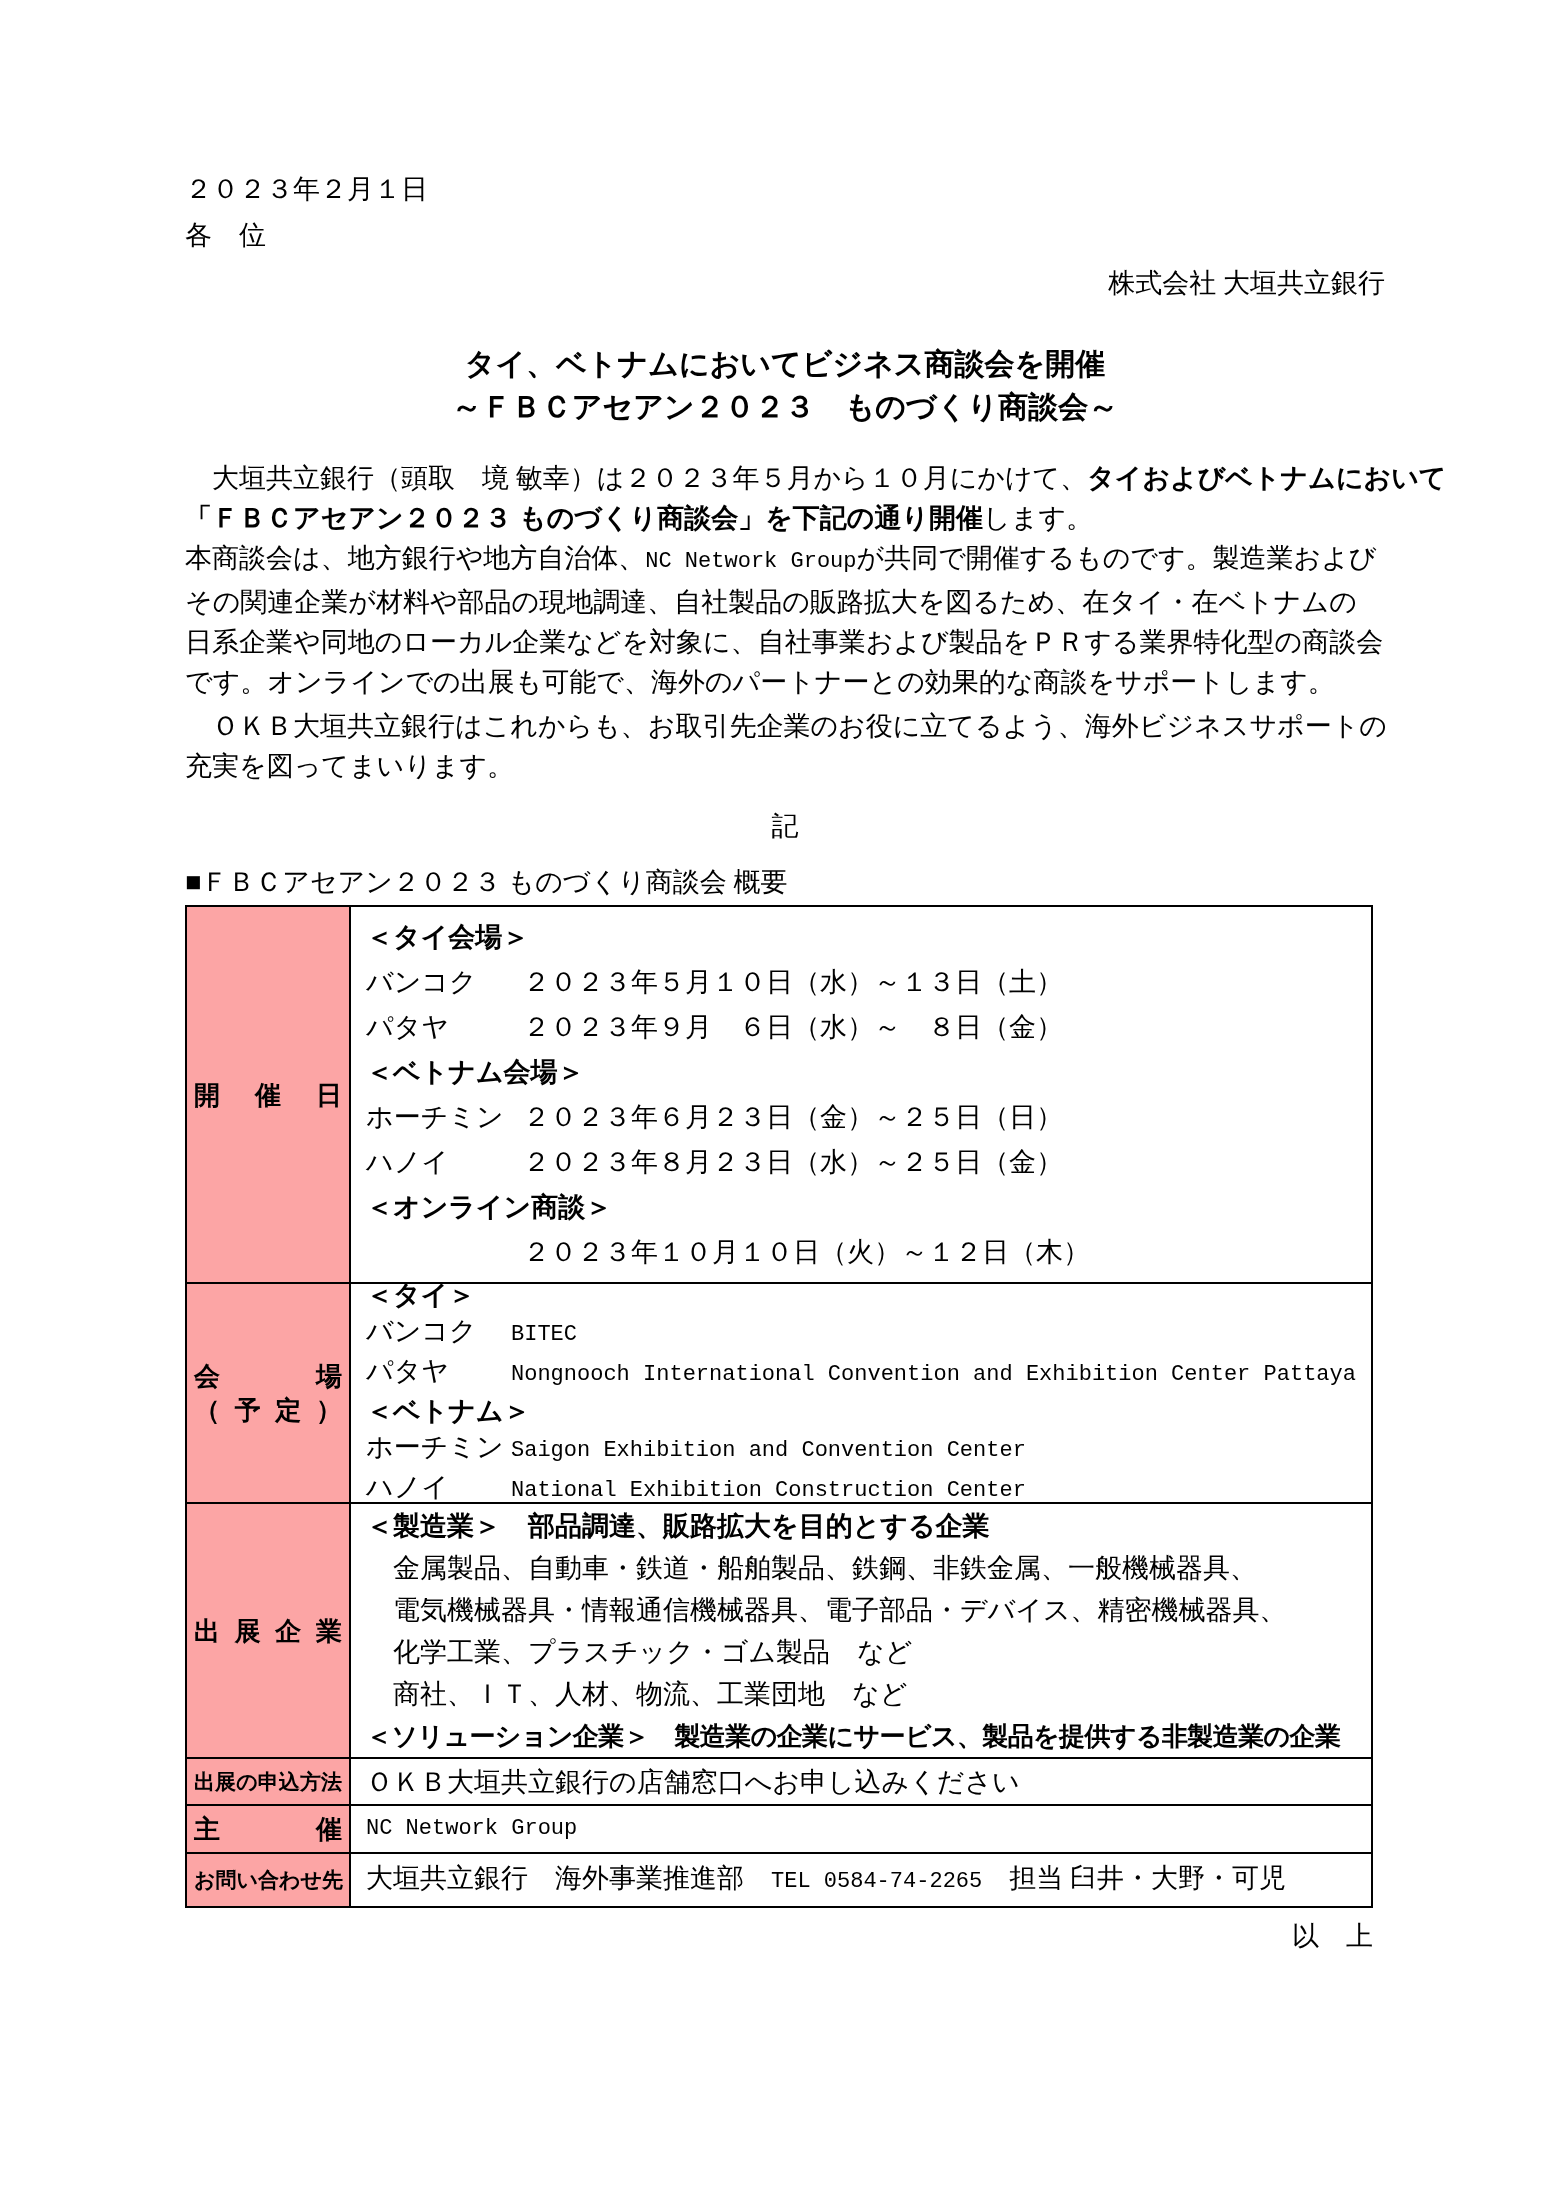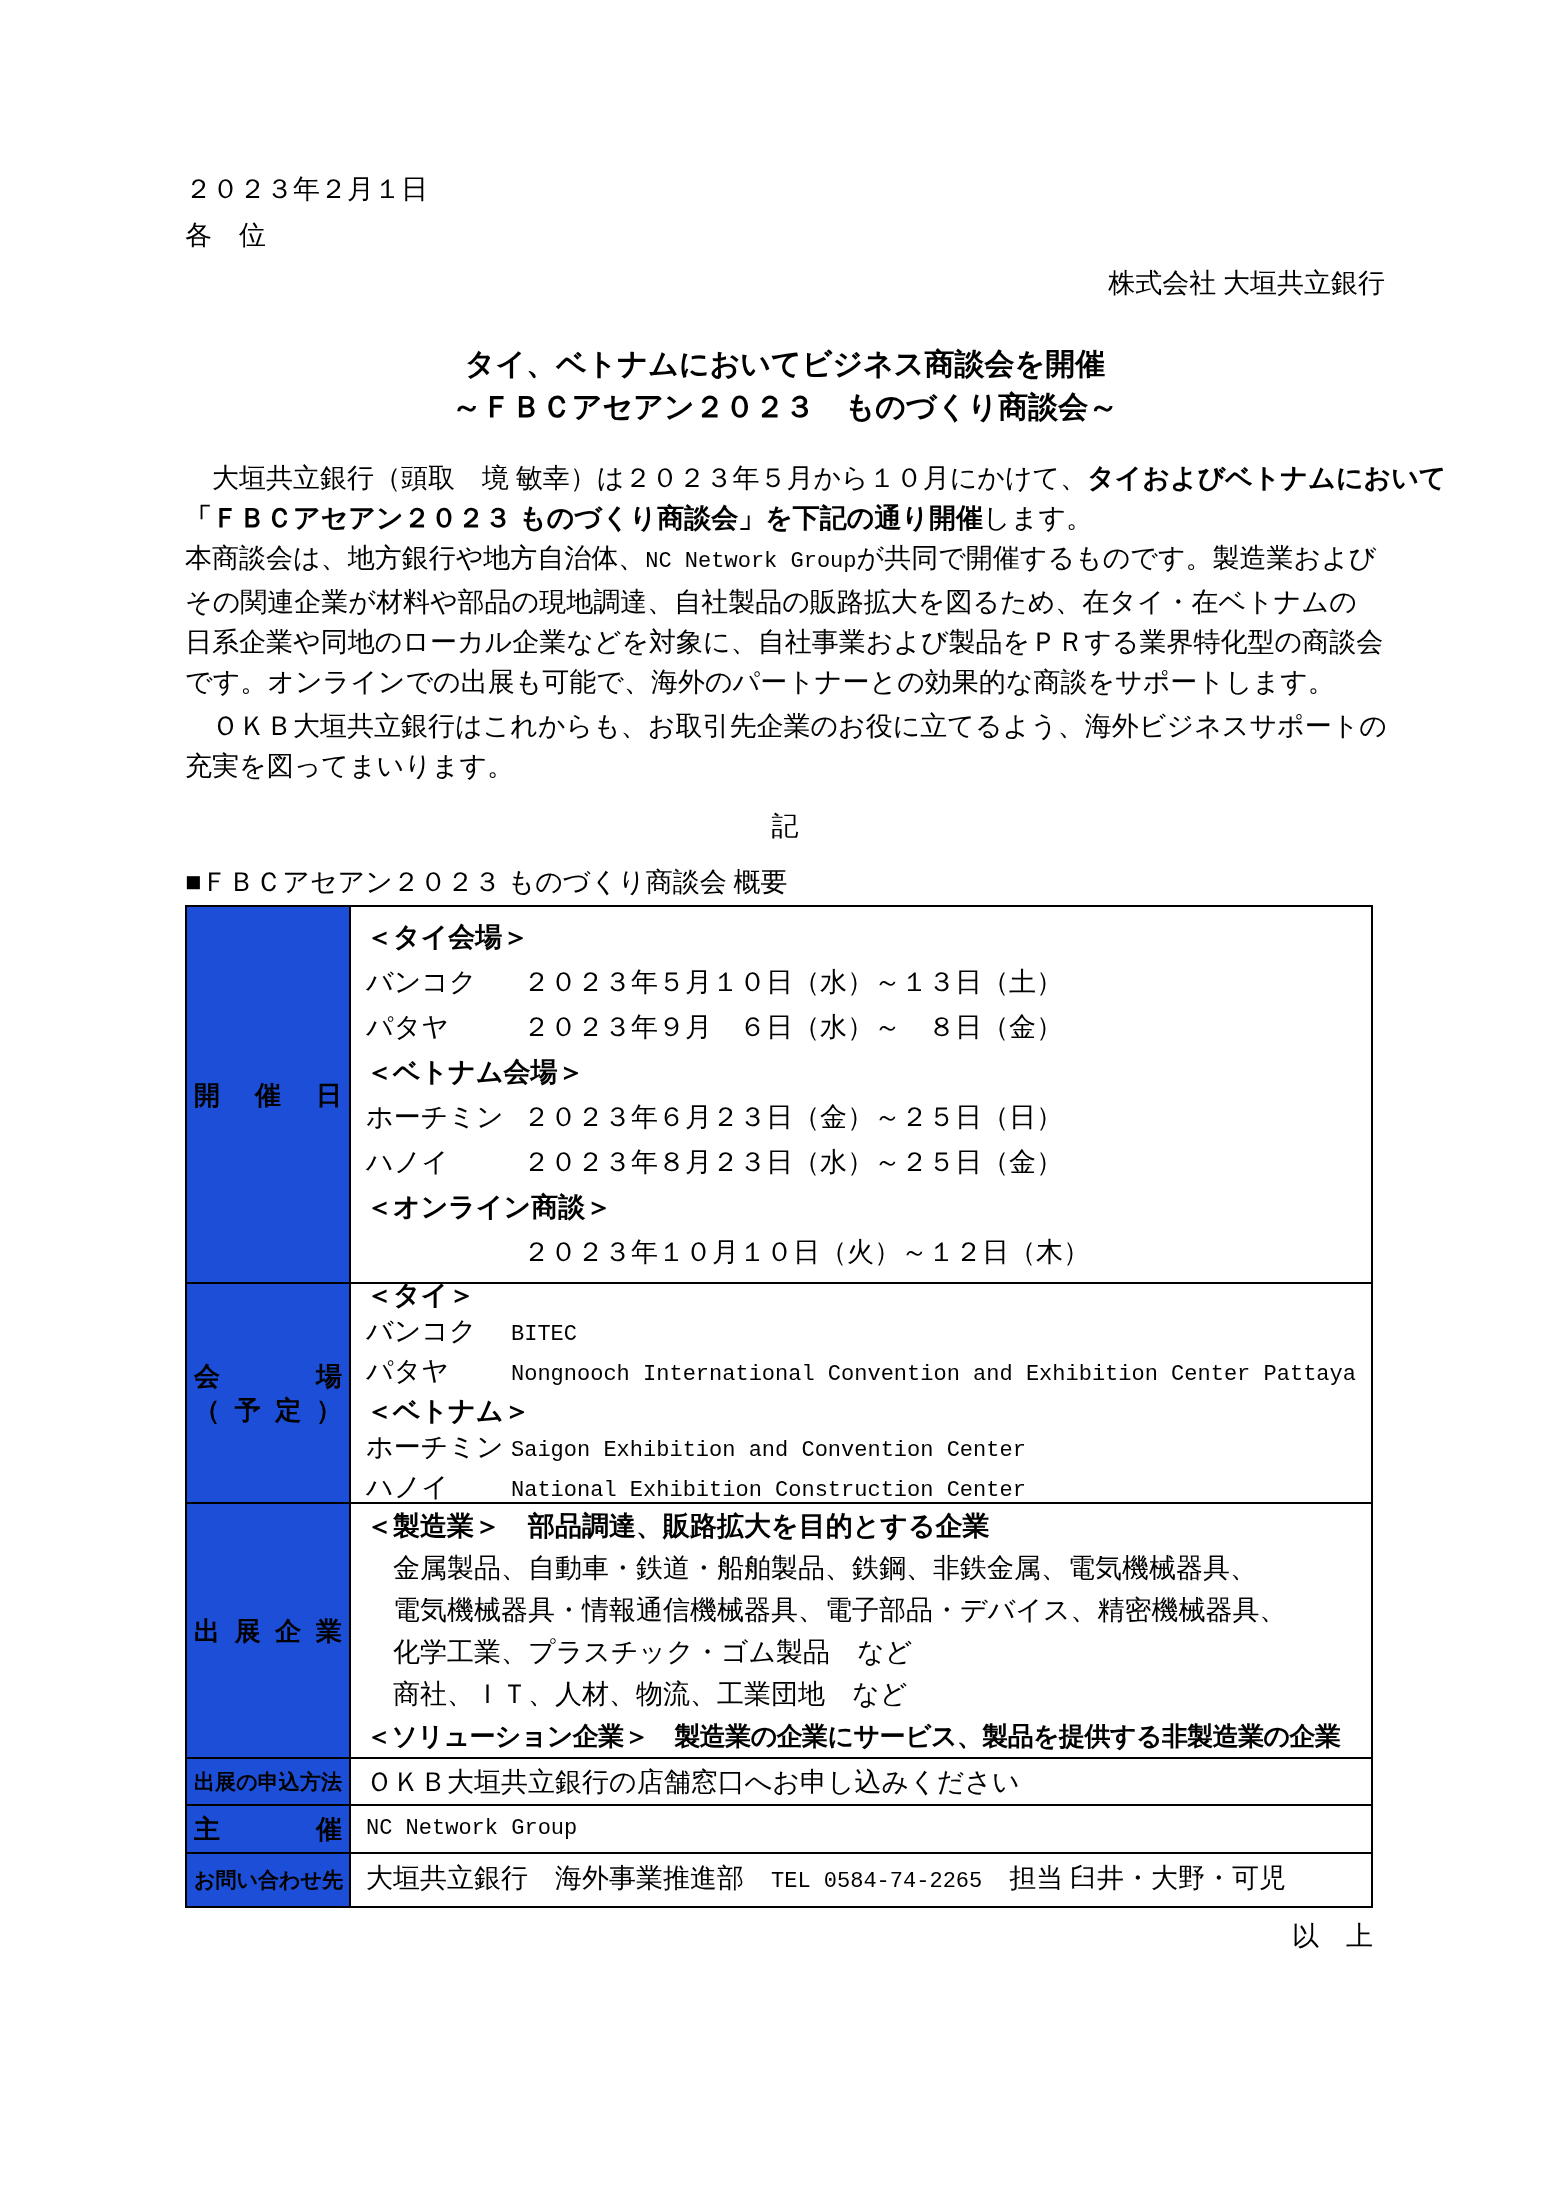--- a/index.html
+++ b/index.html
@@ -31,21 +31,21 @@
   .mono { font-family: "Liberation Mono", "DejaVu Sans Mono", monospace; font-size: 22px; }
 
   .ki { width: 1200px; text-align: center; margin-top: 20px; font-size: 27px; line-height: 40px; }
 
   .table-heading { margin-top: 16px; font-size: 27px; line-height: 40px; }
 
   .tbl { width: 1188px; border: 2px solid #000; margin-top: 3px; }
   .trow { display: flex; border-bottom: 2px solid #000; }
   .trow:last-child { border-bottom: none; }
   .tlabel {
-    width: 164px; min-width: 164px; background: #1d4ed8;
+    width: 164px; min-width: 164px; background: #fca5a5;
     border-right: 2px solid #000; display: flex; align-items: center;
   }
   .jwrap { width: 100%; }
   .jlabel {
     width: 100%; padding: 0 7px;
     font-family: "Liberation Sans", "DejaVu Sans", sans-serif; font-weight: 700;
     font-size: 26px; line-height: 34px;
     text-align: justify; text-align-last: justify; white-space: nowrap;
   }
   .jlabel.small { font-size: 21px; }
@@ -134,21 +134,21 @@
           <div class="cline"><span class="venue2">ハノイ</span><span class="mono">National Exhibition Construction Center</span></div>
         </div>
       </div>
 
       <div class="trow r3" style="height:255px">
         <div class="tlabel">
           <div class="jlabel">出展企業</div>
         </div>
         <div class="tcontent">
           <div class="cline ch">＜製造業＞　部品調達、販路拡大を目的とする企業</div>
-          <div class="cline ind">金属製品、自動車・鉄道・船舶製品、鉄鋼、非鉄金属、電気機械器具、</div>
+          <div class="cline ind">金属製品、自動車・鉄道・船舶製品、鉄鋼、非鉄金属、一般機械器具、</div>
           <div class="cline ind">電気機械器具・情報通信機械器具、電子部品・デバイス、精密機械器具、</div>
           <div class="cline ind">化学工業、プラスチック・ゴム製品　など</div>
           <div class="cline ind">商社、ＩＴ、人材、物流、工業団地　など</div>
           <div class="cline ch tight">＜ソリューション企業＞　製造業の企業にサービス、製品を提供する非製造業の企業</div>
         </div>
       </div>
 
       <div class="trow single" style="height:47px">
         <div class="tlabel">
           <div class="jlabel small">出展の申込方法</div>

